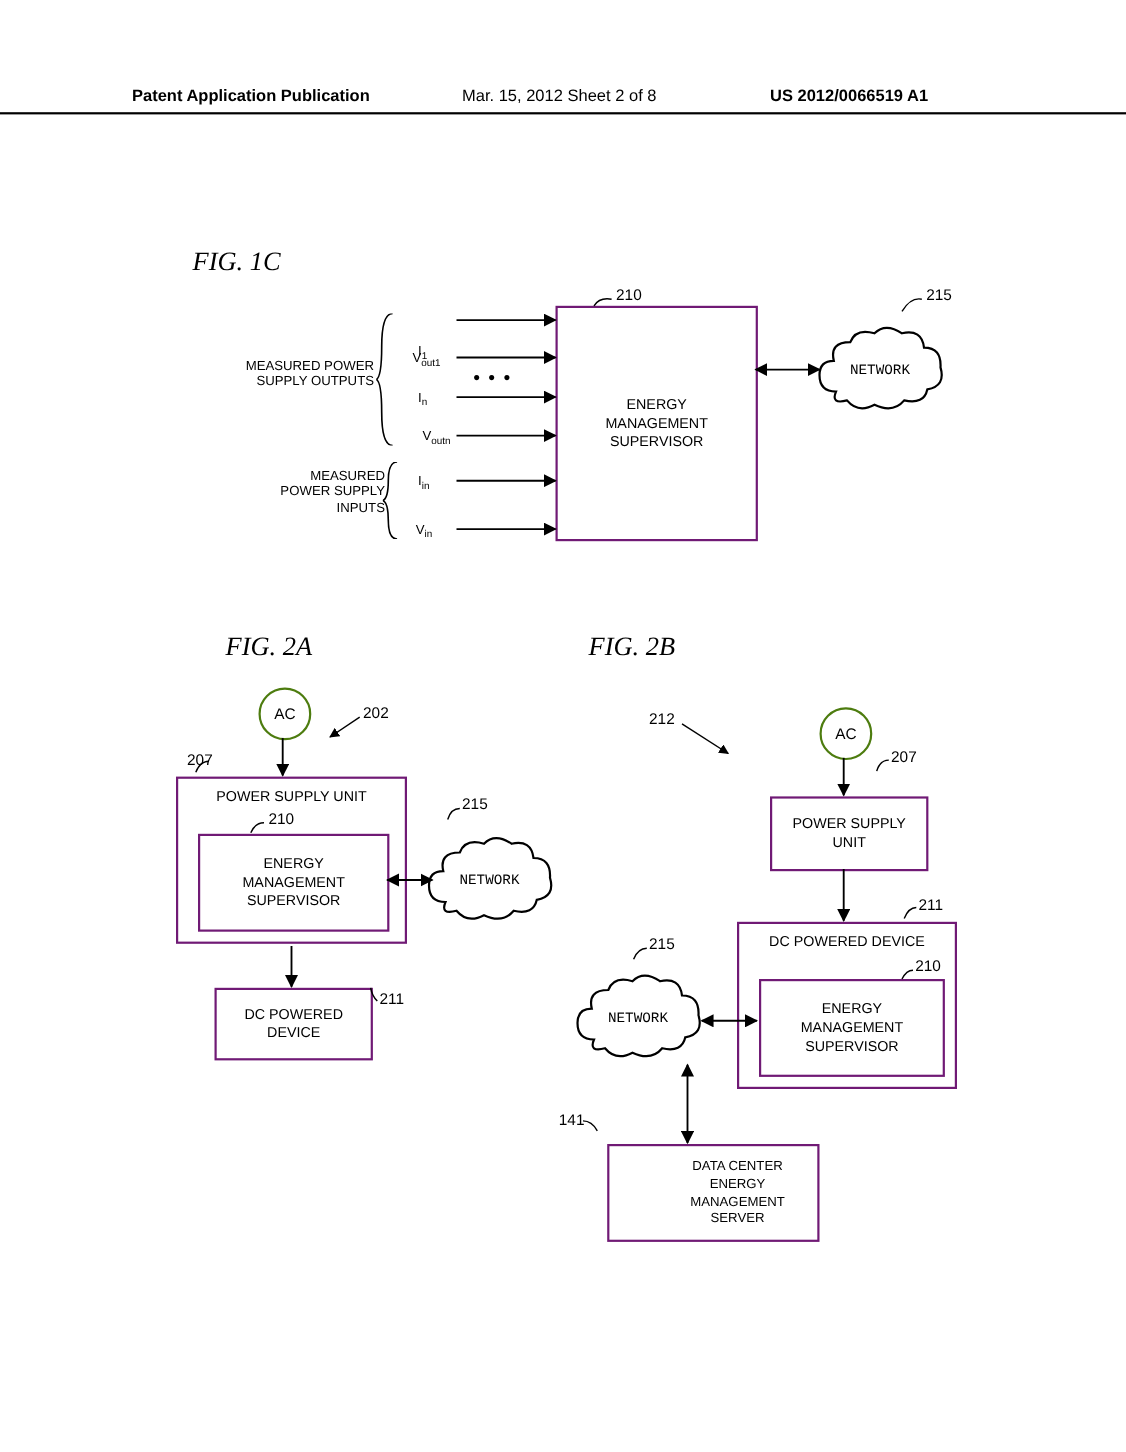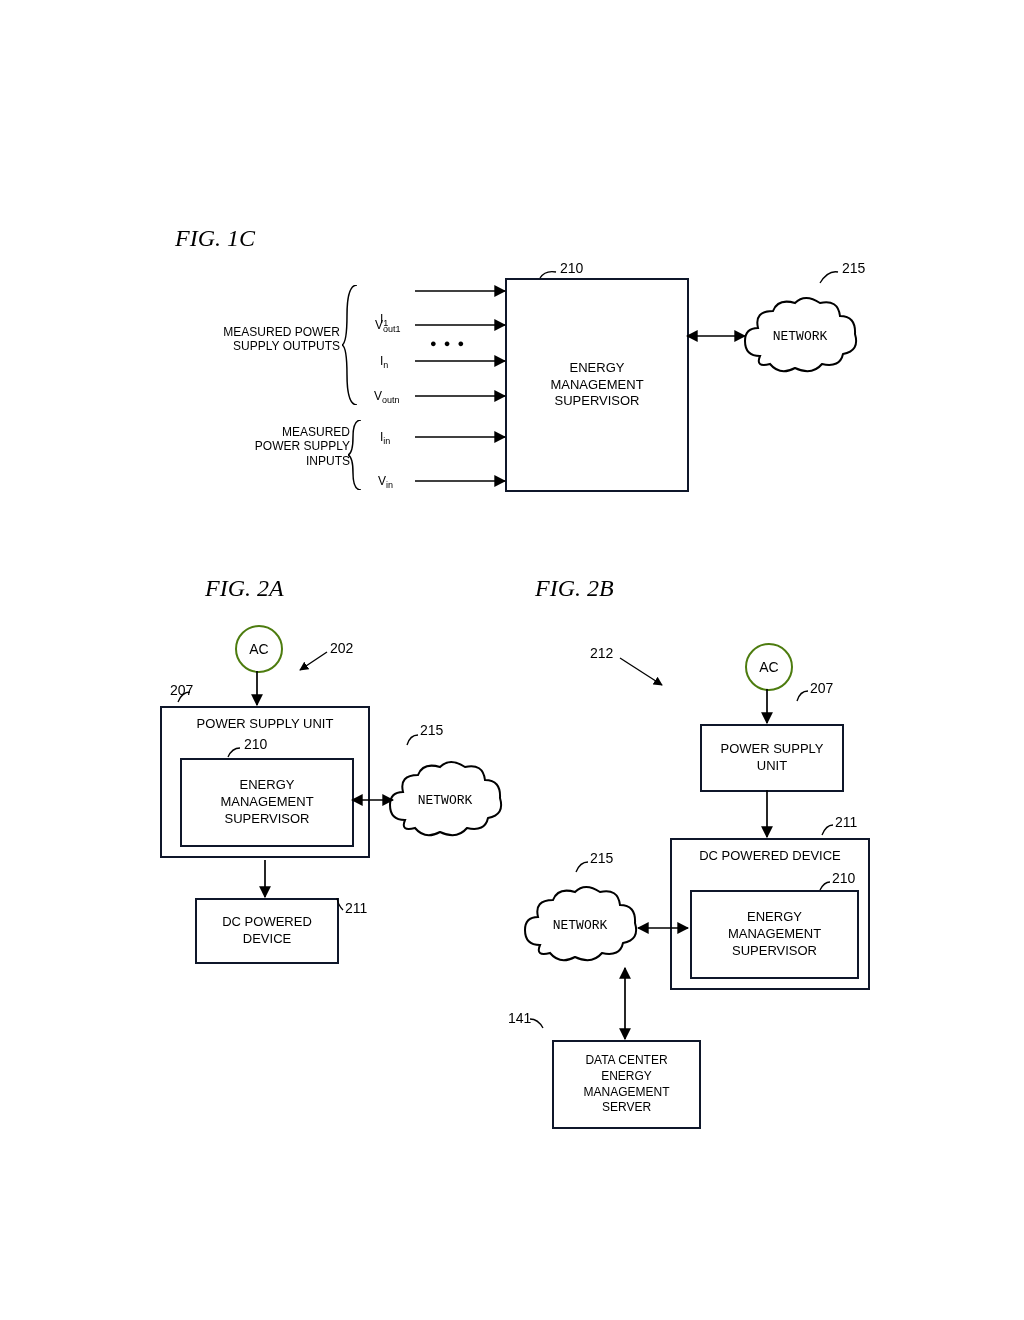--- a/index.html
+++ b/index.html
@@ -48,21 +48,21 @@
     font-style: italic;
     font-family: "Times New Roman", serif;
     font-size: 24px;
     position: absolute;
     text-align: right;
   }
 
   
   .box {
     position: absolute;
-    border: 2px solid #0f172a;
+    border: 2px solid #701a75;
     background: #fff;
     text-align: center;
     display: flex;
     align-items: center;
     justify-content: center;
     font-size: 13px;
     line-height: 1.3;
   }
 
   
@@ -124,20 +124,25 @@
     height: 1320px;
     pointer-events: none;
   }
 
 </style>
 </head>
 <body>
 
 <div class="page">
 
+  <div class="header">
+    <div class="header-left">Patent Application Publication</div>
+    <div class="header-mid">Mar. 15, 2012  Sheet 2 of 8</div>
+    <div class="header-right">US 2012/0066519 A1</div>
+  </div>
 
   <div class="fig-label" style="left:175px; top:225px;">FIG. 1C</div>
 
   <div class="box" style="left:505px; top:278px; width:180px; height:210px; white-space:pre;">ENERGY
 MANAGEMENT
 SUPERVISOR</div>
 
   <div class="cloud" style="left:740px; top:296px; width:120px; height:80px;">
     <svg width="120" height="80" viewBox="0 0 120 80">
       <path d="M20 60 Q5 60 5 45 Q5 32 18 32 Q14 15 33 15 Q38 2 55 7 Q65 -3 80 7 Q98 3 100 20 Q116 20 115 38 Q120 55 103 58 Q100 72 82 68 Q72 80 55 72 Q40 80 30 68 Q15 72 20 60 Z" fill="#fff" stroke="#000" stroke-width="2"></path>
@@ -167,21 +172,21 @@
 
   <div class="signal-label" style="left:380px; top:284px;margin-top:28px;">
     <span>I</span><span class="sub">1</span>
   </div>
   <div class="signal-label" style="left:375px; top:318px;">
     <span>V</span><span class="sub">out1</span>
   </div>
   <div class="signal-label" style="left:380px; top:354px;">
     <span>I</span><span class="sub">n</span>
   </div>
-  <div class="signal-label" style="left:374px; top:389px;">
+  <div class="signal-label" style="left:384px; top:389px;">
     <span>V</span><span class="sub">outn</span>
   </div>
   <div class="signal-label" style="left:380px; top:430px;">
     <span>I</span><span class="sub">in</span>
   </div>
   <div class="signal-label" style="left:378px; top:474px;">
     <span>V</span><span class="sub">in</span>
   </div>
 
   <div class="signal-label" style="left:430px; top:337px; font-size:11px; letter-spacing:2px;">● ● ●</div>
@@ -227,21 +232,21 @@
 MANAGEMENT
 SUPERVISOR</div>
 
   <div class="cloud" style="left:520px; top:885px; width:120px; height:80px;">
     <svg width="120" height="80" viewBox="0 0 120 80">
       <path d="M20 60 Q5 60 5 45 Q5 32 18 32 Q14 15 33 15 Q38 2 55 7 Q65 -3 80 7 Q98 3 100 20 Q116 20 115 38 Q120 55 103 58 Q100 72 82 68 Q72 80 55 72 Q40 80 30 68 Q15 72 20 60 Z" fill="#fff" stroke="#000" stroke-width="2"></path>
     </svg>
     <span style="position:absolute;">NETWORK</span>
   </div>
 
-  <div class="box" style="left:552px; top:1040px; width:145px; height:85px; white-space:pre; font-size:12px;">DATA CENTER
+  <div class="box" style="left:552px; top:1040px; width:145px; height:85px; white-space:pre; font-size:12px;padding-left:44px;">DATA CENTER
 ENERGY
 MANAGEMENT
 SERVER</div>
 
   <div class="ref" style="left:590px; top:645px;">212</div>
   <div class="ref" style="left:810px; top:680px;">207</div>
   <div class="ref" style="left:835px; top:814px;">211</div>
   <div class="ref" style="left:832px; top:870px;">210</div>
   <div class="ref" style="left:590px; top:850px;">215</div>
   <div class="ref" style="left:508px; top:1010px;">141</div>

